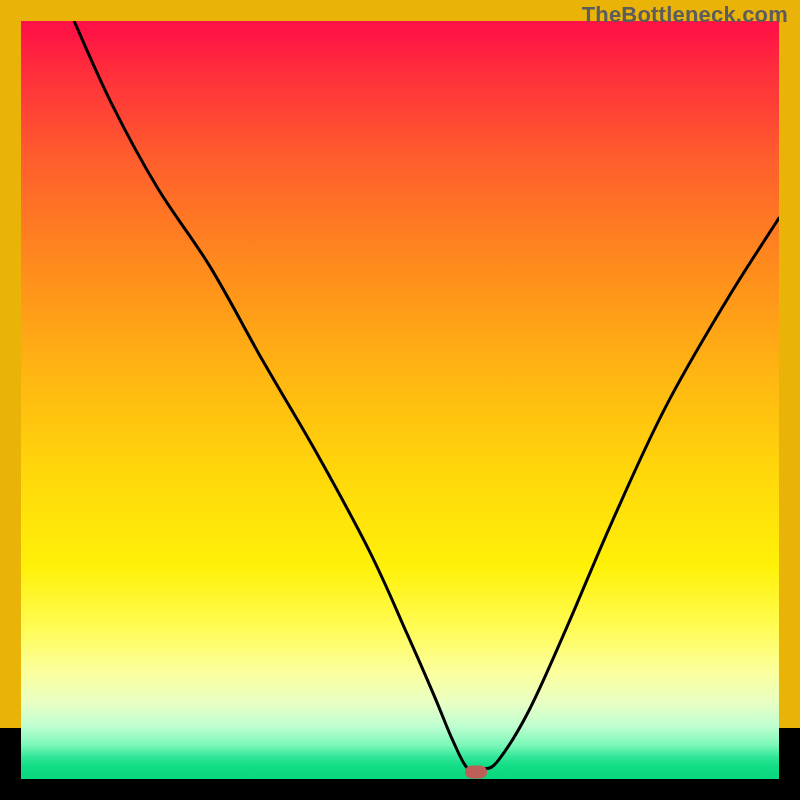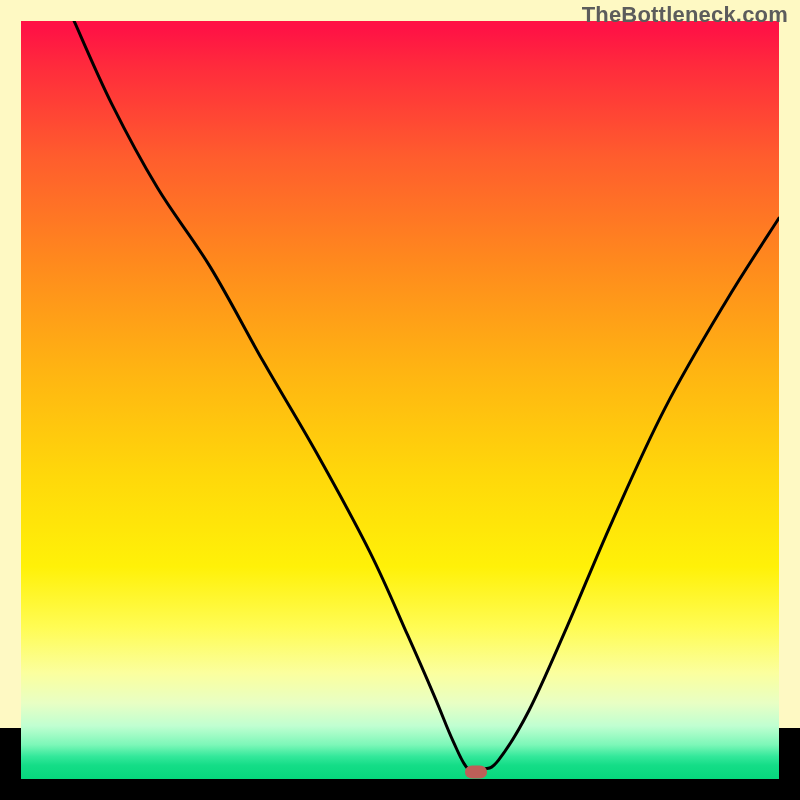--- a/index.html
+++ b/index.html
@@ -7,21 +7,21 @@
     padding: 0;
     width: 800px;
     height: 800px;
     background: #000;
     overflow: hidden;
   }
   .frame {
     position: relative;
     width: 800px;
     height: 728px;
-    background: #fef9c3;
+    background: #eab308;
   }
   .watermark {
     position: absolute;
     top: 2px;
     right: 12px;
     font-family: Arial, Helvetica, sans-serif;
     font-size: 22px;
     font-weight: 600;
     color: #5c5c5c;
     letter-spacing: 0.2px;

